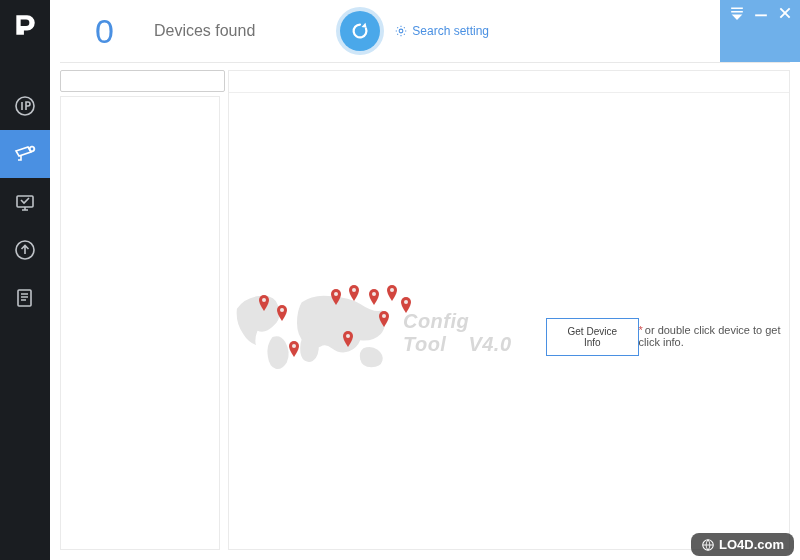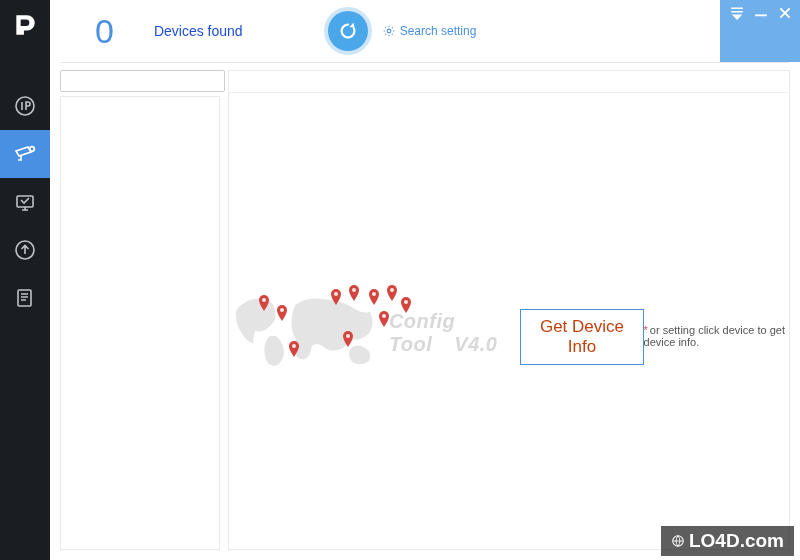--- a/index.html
+++ b/index.html
@@ -16,21 +16,21 @@
   .side-item svg { width: 24px; height: 24px; stroke: #bfc3c8; fill: none; }
   .side-item.active { background: #4a90e2; }
   .side-item.active svg { stroke: #fff; }
 
   
   .main { flex: 1; display: flex; flex-direction: column; position: relative; }
 
   
   .header { height: 62px; background: #fff; display: flex; align-items: center; position: relative; }
   .dev-count { font-size: 34px; color: #4a90e2; font-weight: 300; margin-left: 45px; }
-  .dev-label { font-size: 14px; color: #1d4ed8; margin-left: 40px; }
+  .dev-label { font-size: 16px; color: #737373; margin-left: 40px; }
   .refresh-btn { width: 40px; height: 40px; border-radius: 50%; background: #4aa8ea; display: flex; align-items: center; justify-content: center; margin-left: 85px; cursor: pointer; box-shadow: 0 0 0 4px #cfe6f8; }
   .refresh-btn svg { width: 22px; height: 22px; }
   .search-setting { display: flex; align-items: flex-end; gap: 4px; margin-left: 14px; color: #4a90e2; font-size: 12px; cursor: pointer; }
   .search-setting svg { width: 14px; height: 14px; stroke: #4a90e2; fill: none; }
 
   
   .titlebar { position: absolute; top: 0; right: 0; width: 80px; height: 62px; background: #6fb0ea; display: flex; align-items: flex-start; justify-content: flex-end; gap: 10px; padding: 6px 8px 0 0; }
   .tb-btn { width: 14px; height: 14px; display: flex; align-items: center; justify-content: center; cursor: pointer; color: #fff; }
   .tb-btn svg { stroke: #fff; fill: #fff; }
 
@@ -52,26 +52,26 @@
 
   .map-wrap { display:flex; flex-direction:row; align-items:center; margin-top: 40px; }
   .worldmap { width: 220px; height: 110px; position: relative; }
   .worldmap svg.base { width: 100%; height: 100%; }
   .pin { position:absolute; width:14px; height:18px; }
   .pin svg { width:14px; height:18px; }
 
   .tool-title { margin-top: 6px; font-size: 20px; font-style: italic; font-weight: bold; color: #d8d8d8; letter-spacing: 0.5px; }
   .tool-title .ver { margin-left: 22px; }
 
-  .get-info-btn { margin-top: 14px; padding: 7px 18px; font-size: 17px; color: #c2410c; background:#fff; border: 1px solid #4a90e2; cursor:pointer; }
+  .get-info-btn { margin-top: 14px; padding: 7px 18px; font-size: 10px; color: #404040; background:#fff; border: 1px solid #4a90e2; cursor:pointer; }
   .hint { margin-top: 12px; font-size: 11px; color: #555; }
   .hint .star { color: #d05050; margin-right: 2px; }
 
   
-  .watermark { position: absolute; right: 6px; bottom: 4px; background: rgba(40,40,40,0.75); color: #fff; font-size: 19px; font-weight: 600; padding: 4px 10px; border-radius: 0; display:flex; align-items:center; gap:4px; }
+  .watermark { position: absolute; right: 6px; bottom: 4px; background: rgba(40,40,40,0.75); color: #fff; font-size: 13px; font-weight: 600; padding: 4px 10px; border-radius: 8px; display:flex; align-items:center; gap:4px; }
   .watermark svg { width:14px; height:14px; }
 </style>
 </head>
 <body>
 
 <div class="app">
 
   <div class="sidebar">
     <div class="logo">
       <svg viewBox="0 0 24 24">
@@ -235,21 +235,21 @@
                 </svg></div>
           </div>
 
           <div class="tool-title">
             <span>Config Tool</span><span class="ver">V4.0</span>
           </div>
 
           <button class="get-info-btn">Get Device Info</button>
 
           <div class="hint">
-            <span class="star">*</span><span>or setting click device to get device info.</span>
+            <span class="star">*</span><span>or double click device to get click info.</span>
           </div>
         </div>
       </div>
     </div>
 
     <div class="watermark">
       <svg viewBox="0 0 24 24">
           <circle cx="12" cy="12" r="9" fill="none" stroke="#fff" stroke-width="1.8"></circle>
           <path d="M3 12 h18 M12 3 a14 14 0 0 1 0 18 M12 3 a14 14 0 0 0 0 18" fill="none" stroke="#fff" stroke-width="1.5"></path>
         </svg>

